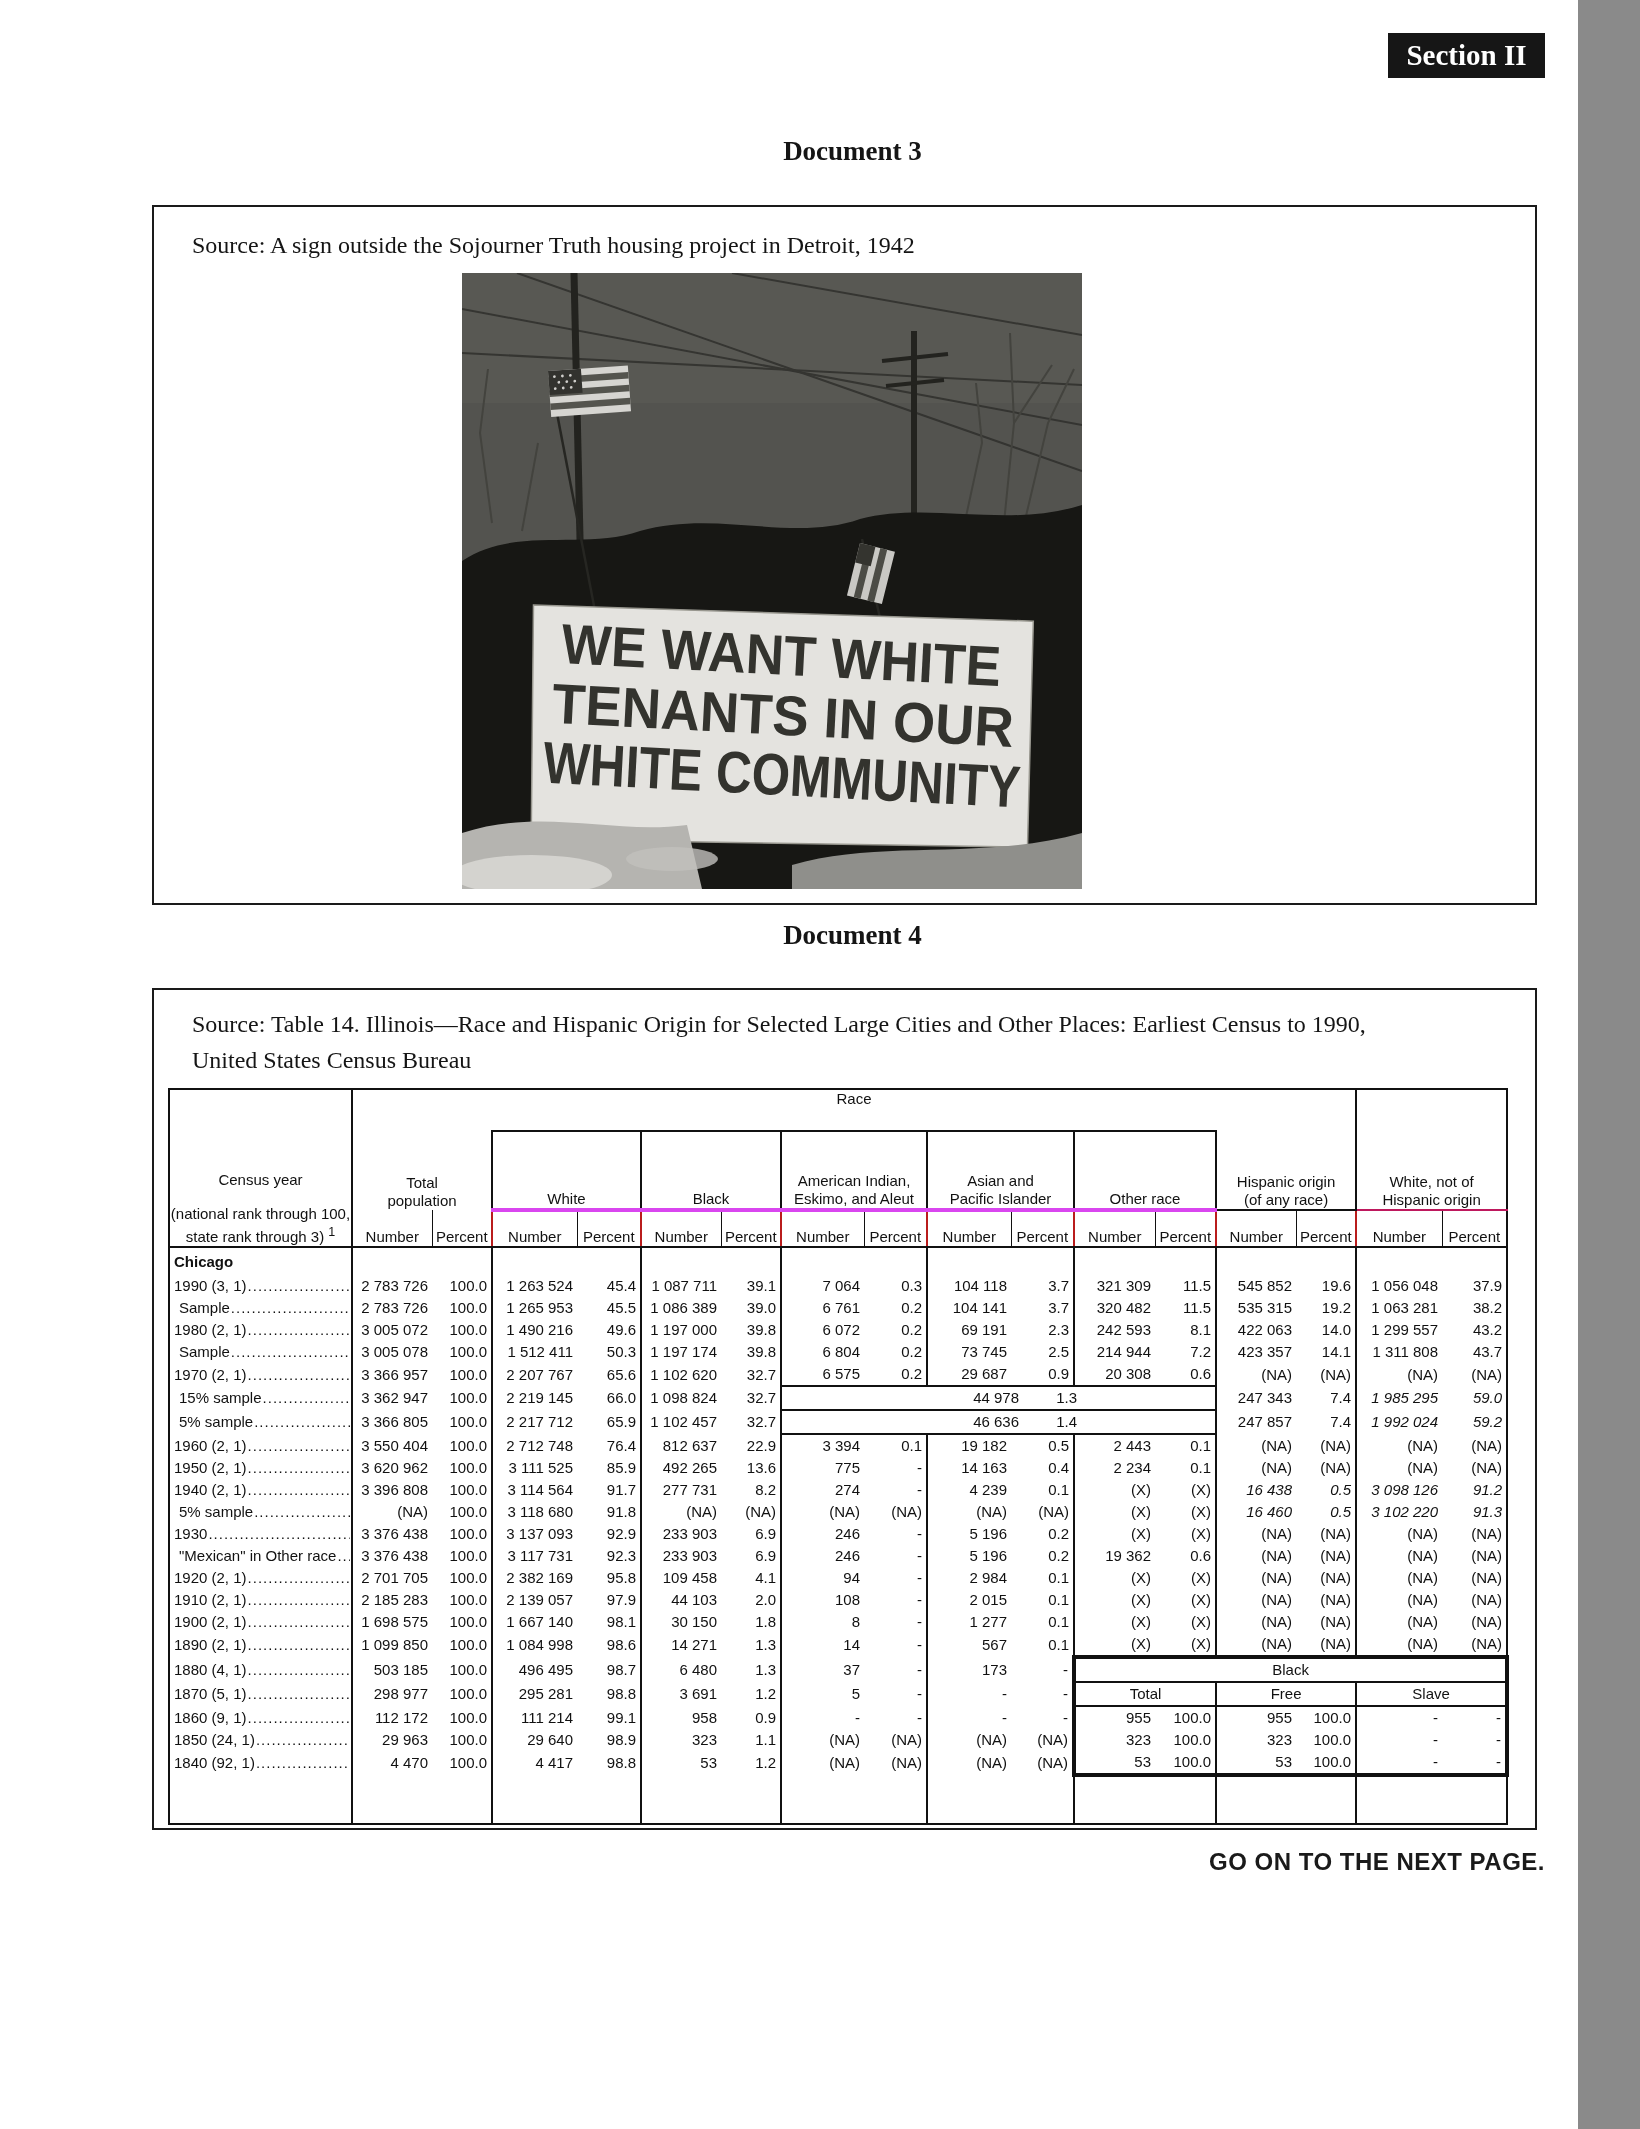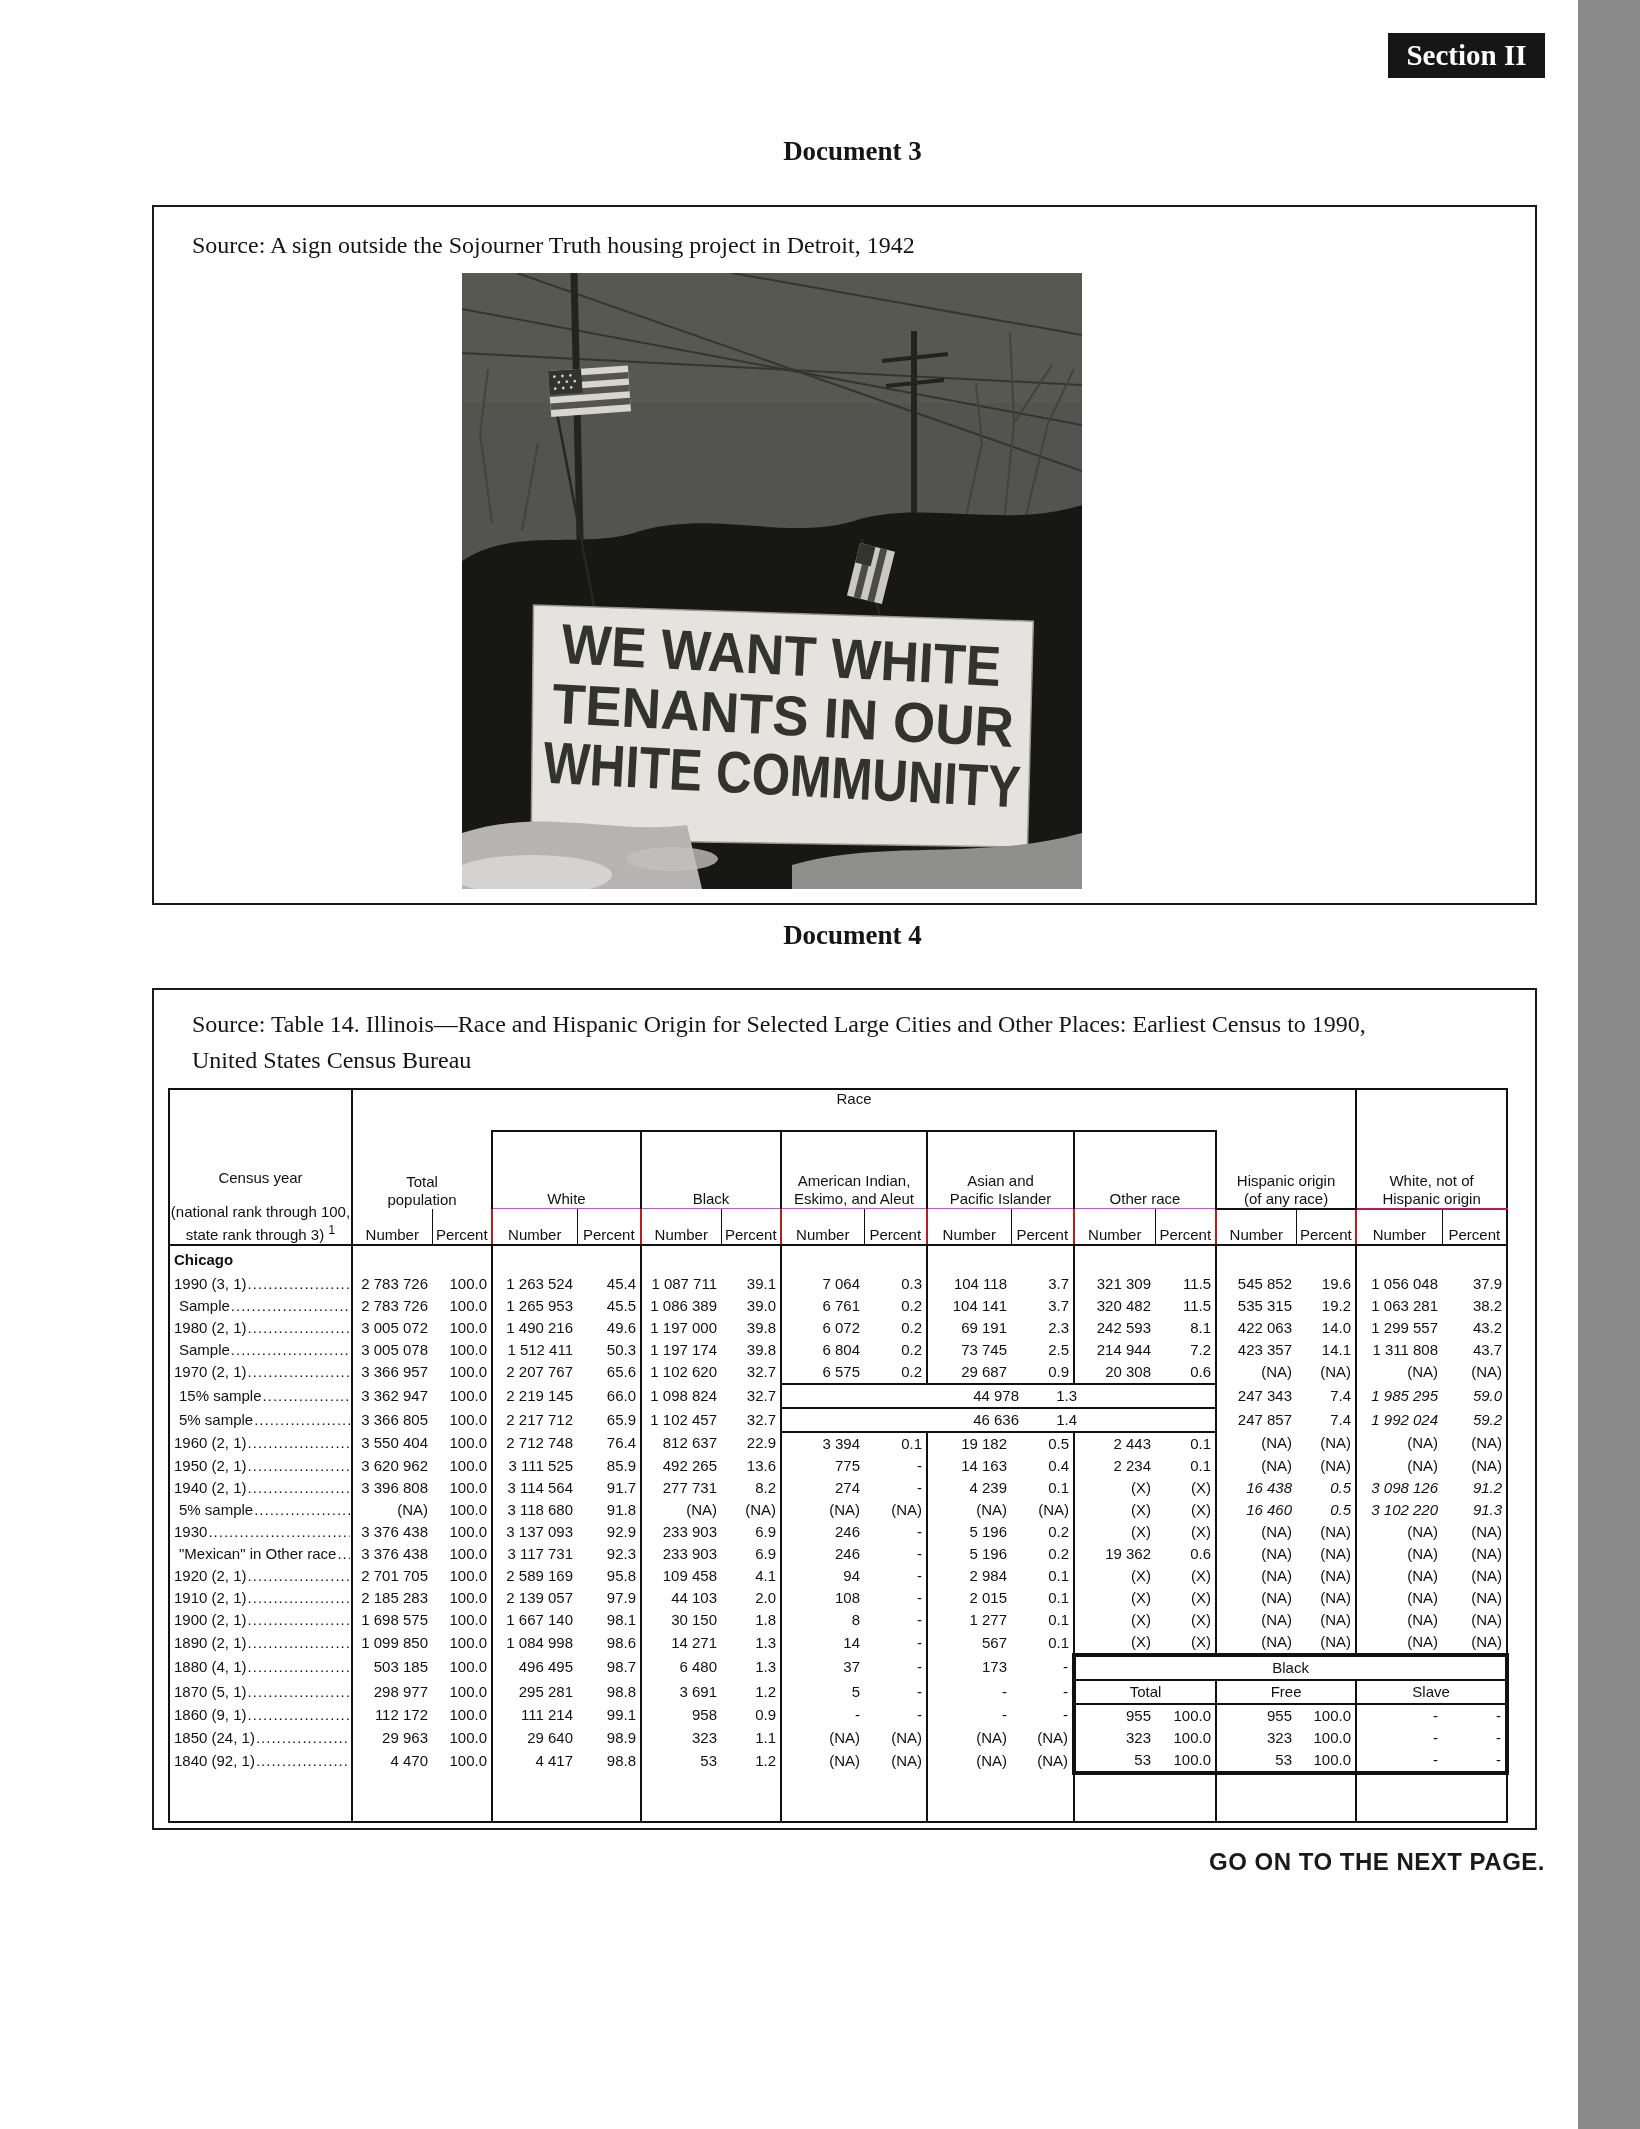--- a/index.html
+++ b/index.html
@@ -22,21 +22,21 @@
   
   .censustable{position:absolute;left:14px;top:98px;width:1338px;border-collapse:collapse;
                table-layout:fixed;font-size:15px;color:#111;}
   .censustable th,.censustable td{padding:0;font-weight:normal;}
   .censustable{border:2px solid #111;}
   thead th{vertical-align:bottom;text-align:center;line-height:18px;padding-bottom:5px;}
   .th-census{border-right:2px solid #111;border-bottom:2px solid #111;}
   .th-census .cy{display:block;margin-bottom:16px;}
   .th-census .cy3{display:block;}
   .th-race{border-bottom:2px solid #111;vertical-align:top;padding-top:4px;}
-  .th-grp{border-left:2px solid #111;border-bottom:1px solid #d946ef;}
+  .th-grp{border-left:2px solid #111;border-bottom:4px solid #d946ef;}
   .th-grp-last{border-right:2px solid #111;}
   .th-hisp{border-right:2px solid #111;border-bottom:2px solid #111;}
   .th-wnh{border-bottom:2px solid #be185d;border-radius:11px;}
   .gl span{display:block;} .gl span:empty{display:none;}
   .np{border-bottom:2px solid #111;height:34px;}
   .np.gs{border-left:2px solid #b91c1c;margin-left:36px;} .np.npp{border-left:1px solid #111;}
   tr.hrow1 th{height:40px;} tr.hrow2 th{height:76px;}
 
   tbody td{height:22px;line-height:22px;white-space:nowrap;overflow:hidden;}
   tbody tr.chrow td{height:27px;line-height:27px;}
@@ -584,21 +584,21 @@
           </tr>
           <tr>
             <td class="lbl">
               <span class="in">
                 <span class="t">1920 (2, 1)</span>
                 <span class="dots"></span>
               </span>
             </td>
             <td class="num gs">2 701 705</td>
             <td class="num">100.0</td>
-            <td class="num gs">2 589 169</td>
+            <td class="num gs">2 382 169</td>
             <td class="num">95.8</td>
             <td class="num gs">109 458</td>
             <td class="num">4.1</td>
             <td class="num gs">94</td>
             <td class="num">-</td>
             <td class="num gs">2 984</td>
             <td class="num">0.1</td>
             <td class="num gs">(X)</td>
             <td class="num">(X)</td>
             <td class="num gs">(NA)</td>

